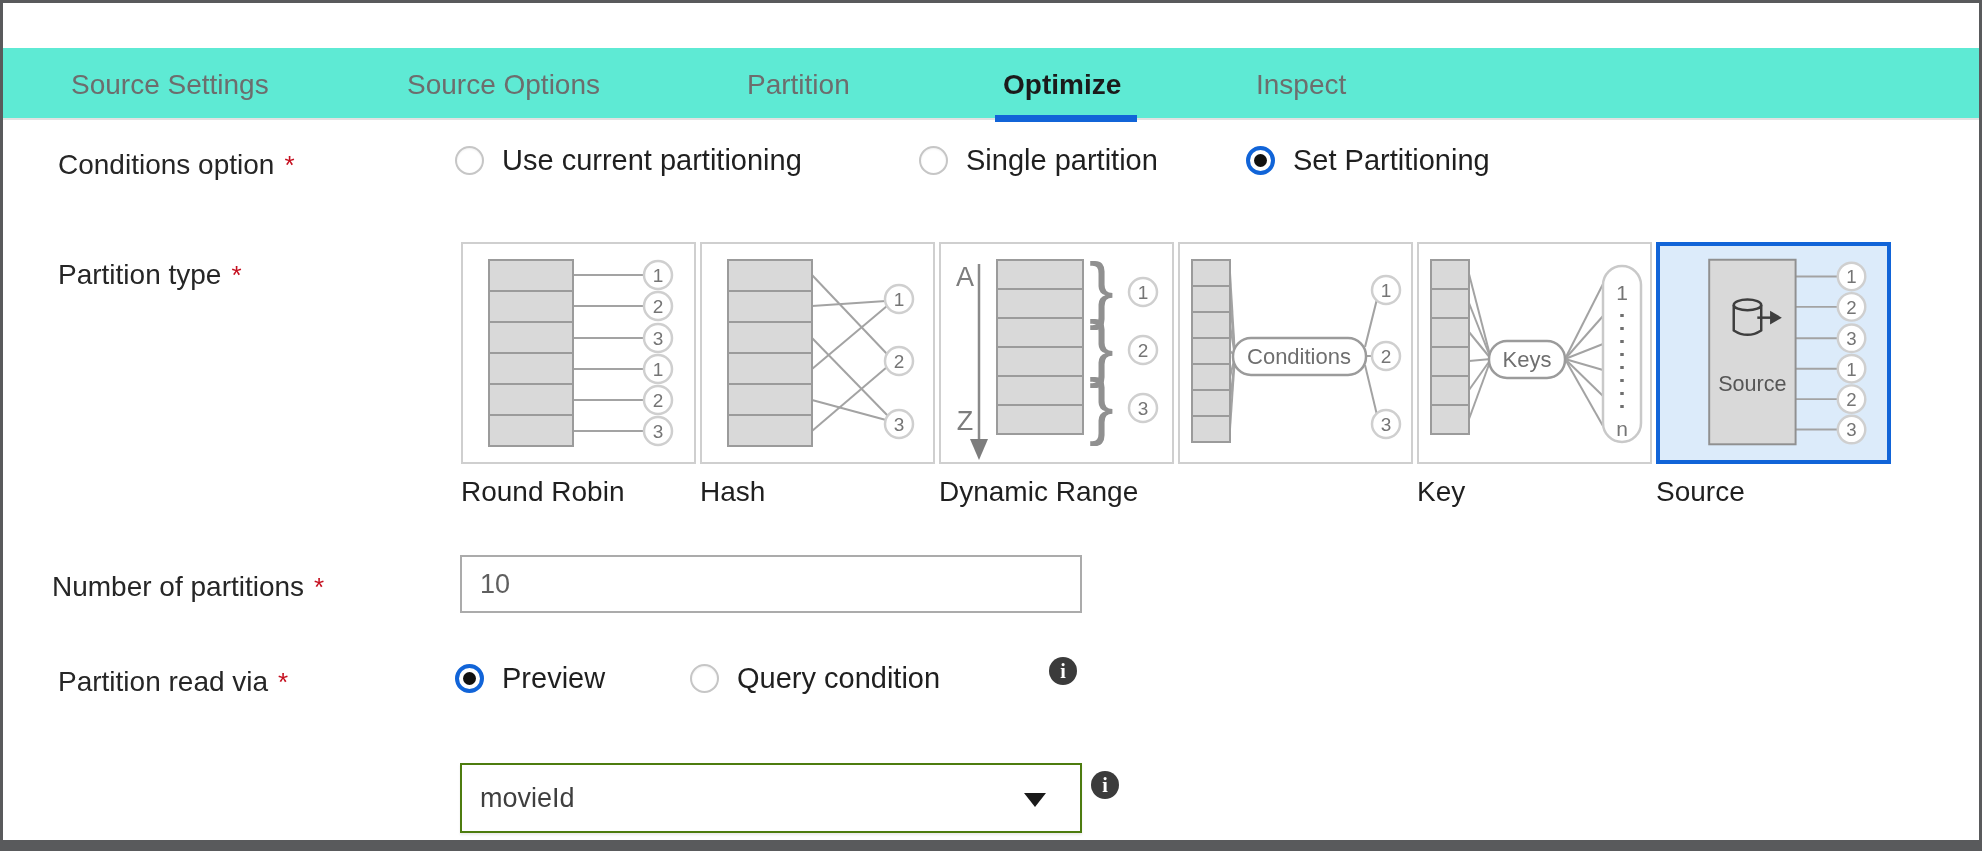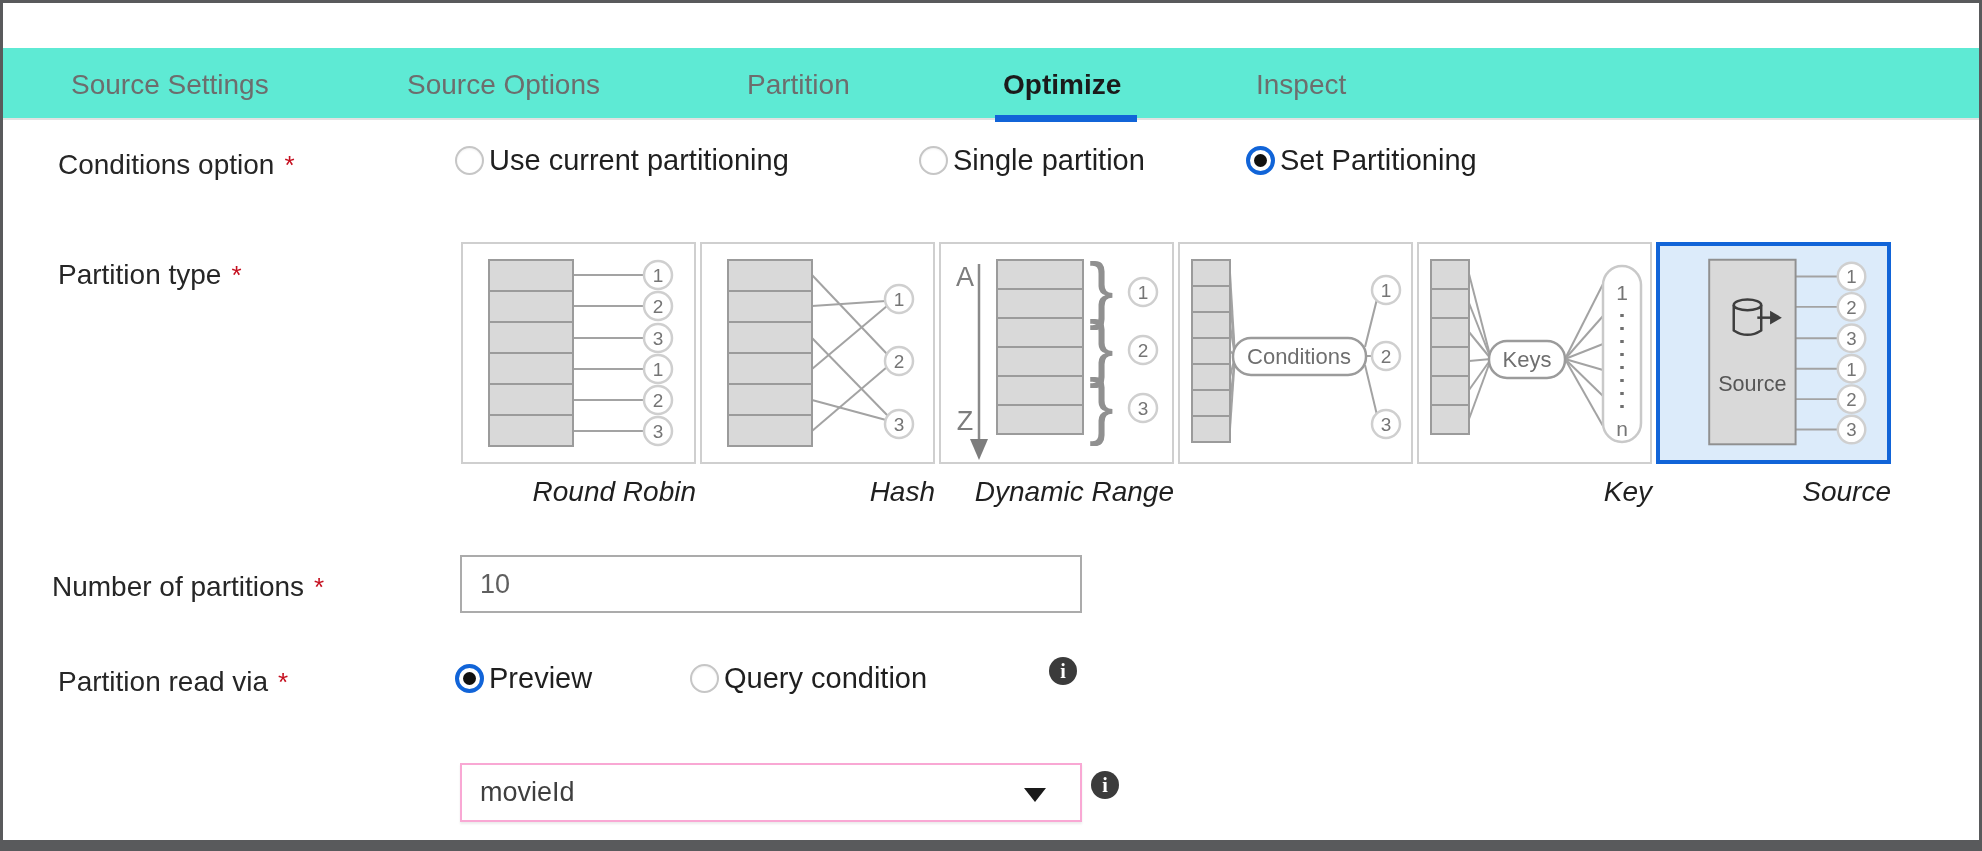--- a/index.html
+++ b/index.html
@@ -30,21 +30,21 @@
   }
 
   
   .content { position:absolute; top:74px; left:0; right:0; bottom:8px; }
   .flabel {
     position:absolute; font-size:28px; color:#262626; white-space:nowrap;
   }
   .req { color:#c50f1f; margin-left:10px; font-size:26px; }
 
   .radio {
-    position:absolute; display:inline-flex; align-items:center; gap:5px;
+    position:absolute; display:inline-flex; align-items:center; gap:18px;
     cursor:pointer; white-space:nowrap;
   }
   .rb {
     width:29px; height:29px; border-radius:50%; background:#fff;
     border:2px solid #c6c6c6; flex:0 0 auto; position:relative;
     box-shadow:inset 0 1px 2px rgba(0,0,0,0.06);
   }
   .rb.checked { border:4px solid #1164d8; box-shadow:none; }
   .rb.checked::after {
     content:""; position:absolute; left:50%; top:50%; width:13px; height:13px;
@@ -55,23 +55,22 @@
   
   .ptype-cards { position:absolute; left:458px; top:165px; display:flex; gap:4px; }
   .pcard-wrap { width:235px; }
   .pcard {
     width:235px; height:222px; background:#fff; border:2px solid #cfcfcf;
     position:relative; cursor:pointer;
   }
   .pcard svg { position:absolute; inset:0; width:100%; height:100%; }
   .pcard.selected { border:4px solid #1164d8; background:#dcebfa; }
   .pcard-label {
-    margin-top:12px; text-align:right; font-size:28px; color:#1f1f1f;
+    margin-top:12px; text-align:left; font-size:28px; color:#1f1f1f;
     white-space:nowrap;
-    font-style:italic;
   }
 
   
   .d-line  { stroke:#a3a3a3; stroke-width:2; fill:none; }
   .d-box   { fill:#d9d9d9; stroke:#9b9b9b; stroke-width:2; }
   .d-circ  { fill:#ffffff; stroke:#cfcfcf; stroke-width:2.5; }
   .d-num   { fill:#757575; font-size:19px; text-anchor:middle;
              font-family:"Liberation Sans", sans-serif; }
   .d-pill  { fill:#ffffff; stroke:#9b9b9b; stroke-width:2.5; }
   .d-ptext { fill:#6f6f6f; font-size:22px; text-anchor:middle;
@@ -86,21 +85,21 @@
   .d-src   { fill:#565656; font-size:22px; text-anchor:middle;
              font-family:"Liberation Sans", sans-serif; }
 
   
   .txtinput {
     position:absolute; width:622px; height:58px; border:2px solid #ababab;
     background:#fff; font-size:27px; color:#5f5f5f; padding:0 18px;
     font-family:"Liberation Sans", sans-serif; outline:none;
   }
   .dropdown {
-    position:absolute; width:622px; height:59px; border:2px solid #f9a8d4;
+    position:absolute; width:622px; height:70px; border:2px solid #4d7c0f;
     background:#fff; display:flex; align-items:center; padding:0 18px;
     font-size:27px; color:#3f3f3f; cursor:pointer;
     box-shadow:0 2px 2px rgba(0,0,0,0.08);
   }
   .dd-caret {
     position:absolute; right:34px; top:50%; margin-top:-5px;
     width:0; height:0; border-left:11px solid transparent;
     border-right:11px solid transparent; border-top:14px solid #1a1a1a;
   }
   .info {

